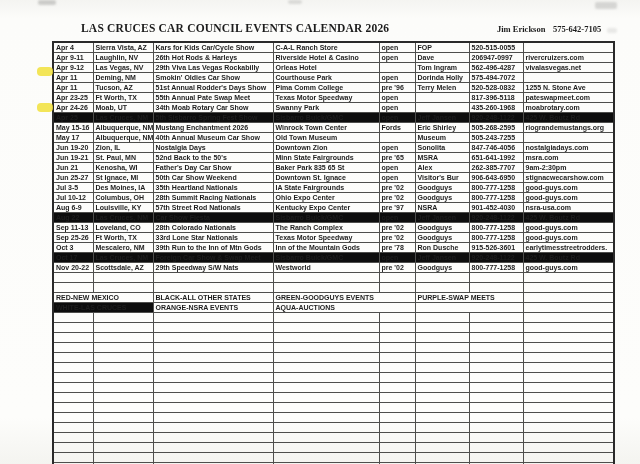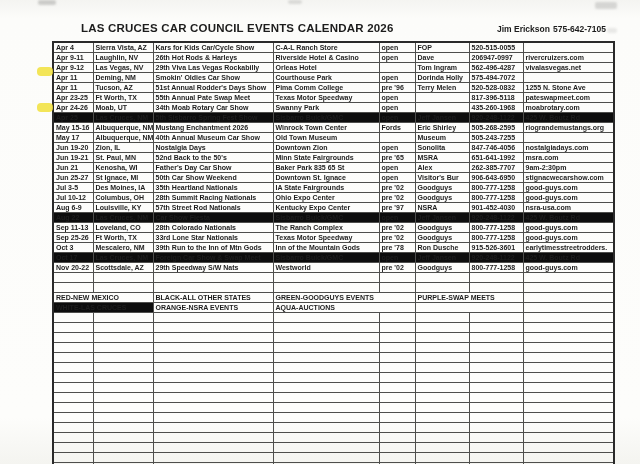--- a/index.html
+++ b/index.html
@@ -13,21 +13,21 @@
   .paper{
     position:absolute;left:0;top:0;width:640px;height:464px;
     background:linear-gradient(180deg,#f4f4f1 0%,#fcfcfa 4%,#fdfdfb 90%,#f4f4f0 100%);
   }
   .artifact{position:absolute;background:#9a9a98;opacity:.45;filter:blur(1px);border-radius:2px;}
   .artifact.a1{left:38px;top:0;width:18px;height:5px;}
   .artifact.a2{left:288px;top:0;width:14px;height:4px;opacity:.3;}
   .artifact.a3{left:595px;top:2px;width:22px;height:7px;opacity:.35;}
   .artifact.a4{left:607px;top:28px;width:10px;height:5px;opacity:.2;}
 
-  .titlebar{position:absolute;left:0;top:22px;width:640px;height:16px;}
+  .titlebar{position:absolute;left:0;top:22px;width:640px;height:16px;font-family:Liberation Serif, serif;}
   .page-title{
     position:absolute;left:81px;top:0;
     font-size:11.5px;font-weight:700;color:#1c1c1c;letter-spacing:.2px;white-space:nowrap;
   }
   .author{position:absolute;top:2px;font-size:8.5px;font-weight:700;color:#1c1c1c;white-space:nowrap;}
   .author-name{left:497px;}
   .author-phone{left:553px;}
 
   table.cal{
     position:absolute;left:52px;top:41px;

